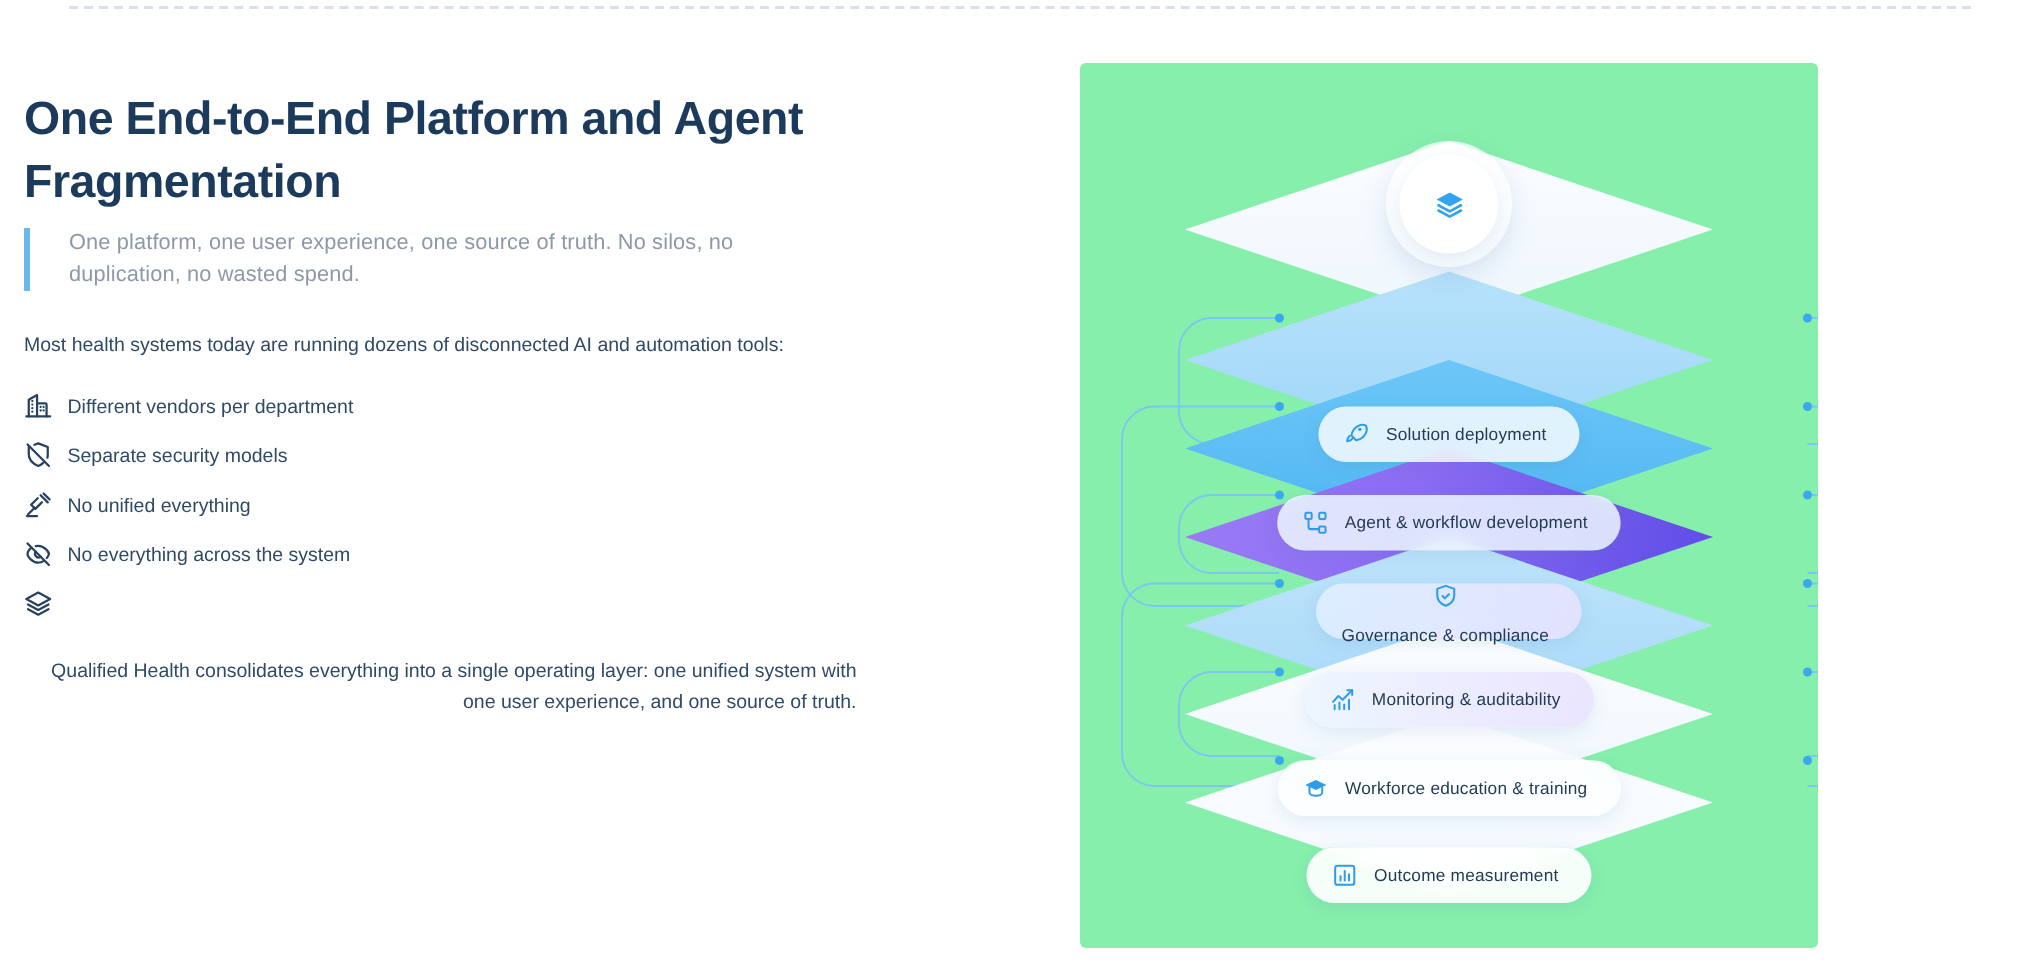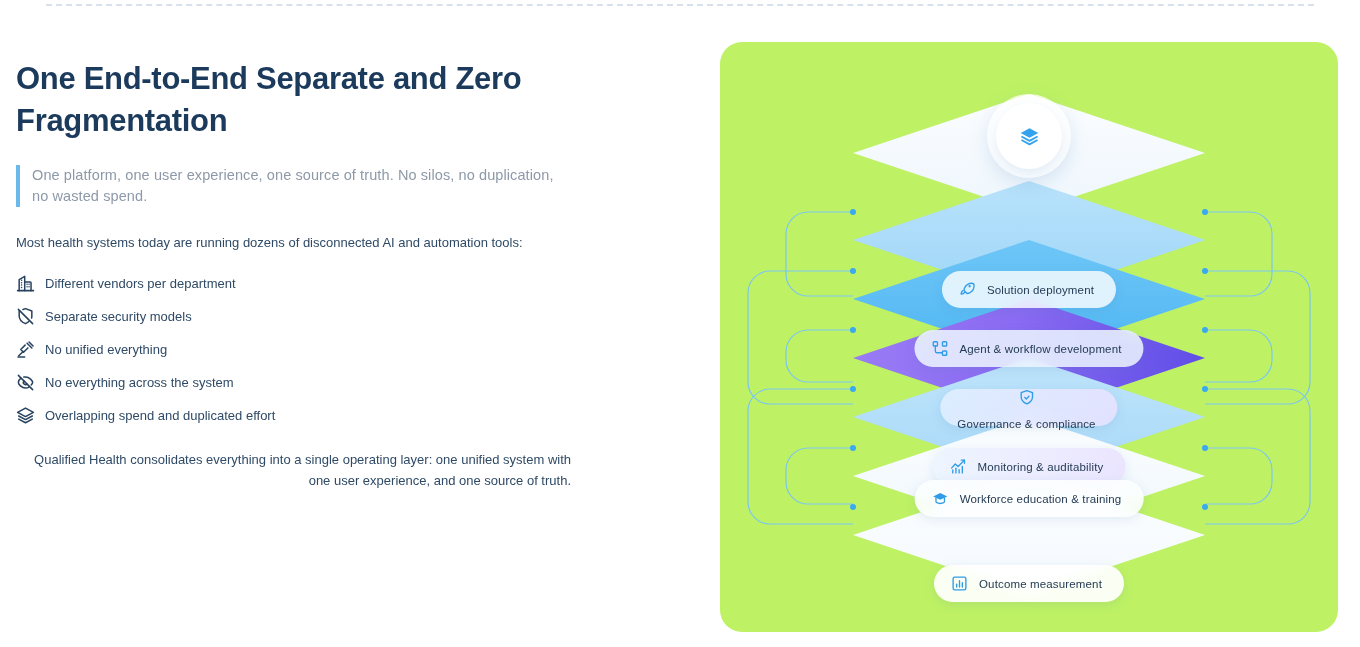--- a/index.html
+++ b/index.html
@@ -42,22 +42,22 @@
   .page-title {
     font-size: 31px;
     line-height: 42px;
     font-weight: 700;
     color: #1b3a5c;
     letter-spacing: -0.3px;
     max-width: 530px;
   }
 
   .quote-block {
-    margin-top: 23px;
-    padding-left: 12px;
+    margin-top: 10px;
+    padding-left: 26px;
     border-left: 4px solid #6bb9ea;
     max-width: 545px;
   }
   .quote-text {
     font-size: 14.5px;
     line-height: 21px;
     color: #8d99a8;
     letter-spacing: .1px;
   }
 
@@ -103,24 +103,24 @@
     color: #2f4a66;
     max-width: 555px;
     text-align: right;
   }
 
   
   .diagram-panel {
     position: absolute;
     left: 720px;
     top: 42px;
-    width: 618px;
+    width: 492px;
     height: 590px;
-    background: #bef264;
-    border-radius: 22px;
+    background: #86efac;
+    border-radius: 4px;
     overflow: hidden;
   }
 
   .diagram-stage {
     position: absolute;
     inset: 0;
   }
 
   .connector-svg {
     position: absolute;
@@ -190,21 +190,21 @@
     border-radius: 19px;
     background: rgba(255,255,255,.78);
     backdrop-filter: blur(7px);
     box-shadow: 0 3px 11px rgba(70,120,175,.13);
     white-space: nowrap;
   }
   .pill.P0 { top: 229px; background: rgba(255,255,255,.80); }
   .pill.P1 { top: 288px; background: rgba(238,249,255,.84); }
   .pill.P2 { top: 347px; background: linear-gradient(90deg, rgba(225,238,255,.88) 0%, rgba(232,226,255,.88) 100%); flex-direction: column; }
   .pill.P3 { top: 406px; background: linear-gradient(90deg, rgba(236,244,255,.90) 0%, rgba(233,226,255,.90) 100%); }
-  .pill.P4 { top: 438px; background: rgba(252,254,255,.90); }
+  .pill.P4 { top: 465px; background: rgba(252,254,255,.90); }
   .pill.P5 { top: 523px; background: rgba(255,255,255,.92); }
 
   .pill-icon {
     width: 17px; height: 17px;
     flex: 0 0 17px;
     color: #2f9ce8;
     display: flex; align-items: center; justify-content: center;
   }
   .pill-icon svg { width: 17px; height: 17px; display: block; }
   .pill-label {
@@ -216,21 +216,21 @@
 </style>
 </head>
 <body>
 
 <div id="page">
 
   <div class="top-divider"></div>
 
   <div class="left-col">
 
-    <h1 class="page-title">One End-to-End Separate and Zero Fragmentation</h1>
+    <h1 class="page-title">One End-to-End Platform and Agent Fragmentation</h1>
 
     <div class="quote-block">
       <p class="quote-text">One platform, one user experience, one source of truth. No silos, no duplication, no wasted spend.</p>
     </div>
 
     <p class="lead-text">Most health systems today are running dozens of disconnected AI and automation tools:</p>
 
     <ul class="issue-list">
 
       <li class="issue-item">
@@ -282,21 +282,20 @@
       </li>
 
       <li class="issue-item">
         <span class="issue-icon">
           <svg viewBox="0 0 24 24" fill="none" stroke="currentColor" stroke-width="1.9" stroke-linecap="round" stroke-linejoin="round">
             <polygon points="12,2.6 22,8 12,13.4 2,8"></polygon>
             <polyline points="3.4,12.6 12,17.2 20.6,12.6"></polyline>
             <polyline points="3.4,16.6 12,21.2 20.6,16.6"></polyline>
           </svg>
         </span>
-        <span class="issue-label">Overlapping spend and duplicated effort</span>
       </li>
 
     </ul>
 
     <p class="closing-text">Qualified Health consolidates everything into a single operating layer: one unified system with one user experience, and one source of truth.</p>
   </div>
 
   <div class="diagram-panel">
     <div class="diagram-stage">
 

